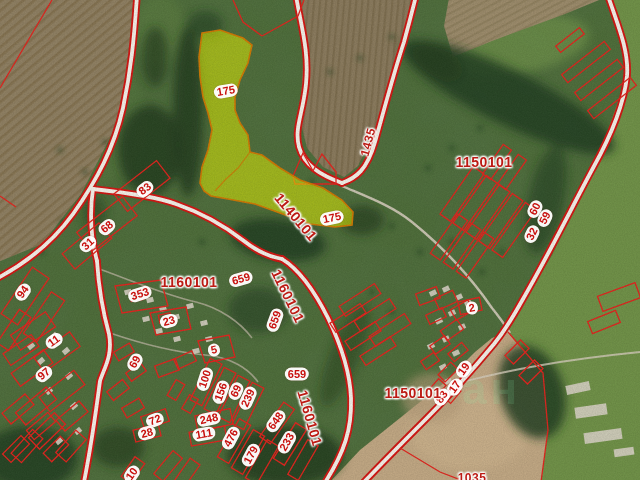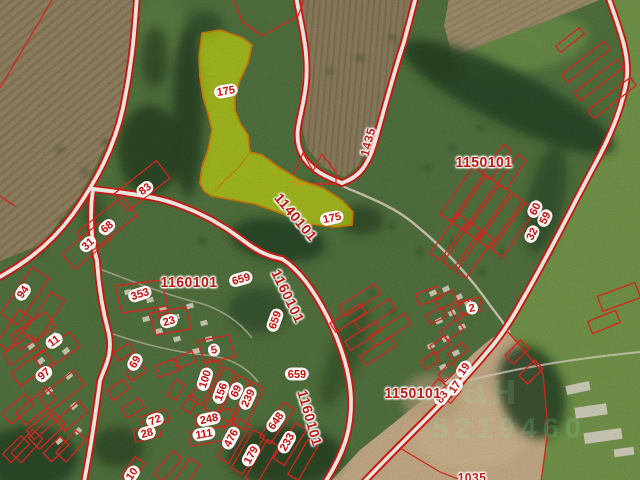--- a/index.html
+++ b/index.html
@@ -344,14 +344,13 @@
       <div class="qnum" style="font-size: 14px; left: 484px; top: 162px; transform: translate(-50%, -50%) rotate(0deg);">1150101</div>
       <div class="qnum" style="font-size: 14px; left: 413px; top: 393px; transform: translate(-50%, -50%) rotate(0deg);">1150101</div>
       <div class="qnum" style="font-size: 14px; left: 189px; top: 282px; transform: translate(-50%, -50%) rotate(0deg);">1160101</div>
       <div class="qnum" style="font-size: 14px; left: 288px; top: 296px; transform: translate(-50%, -50%) rotate(64deg);">1160101</div>
       <div class="qnum" style="font-size: 14px; left: 310px; top: 418px; transform: translate(-50%, -50%) rotate(74deg);">1160101</div>
       <div class="qnum" style="font-size: 12px; left: 368px; top: 142px; transform: translate(-50%, -50%) rotate(-75deg);">1435</div>
       <div class="qnum" style="font-size: 12px; left: 472px; top: 478px; transform: translate(-50%, -50%) rotate(0deg);">1035</div>
     </div>
 
   <div class="wm wm-letters">ан</div>
-  <div class="wm wm-digits">5219460</div>
 </div>
 
 </body></html>

